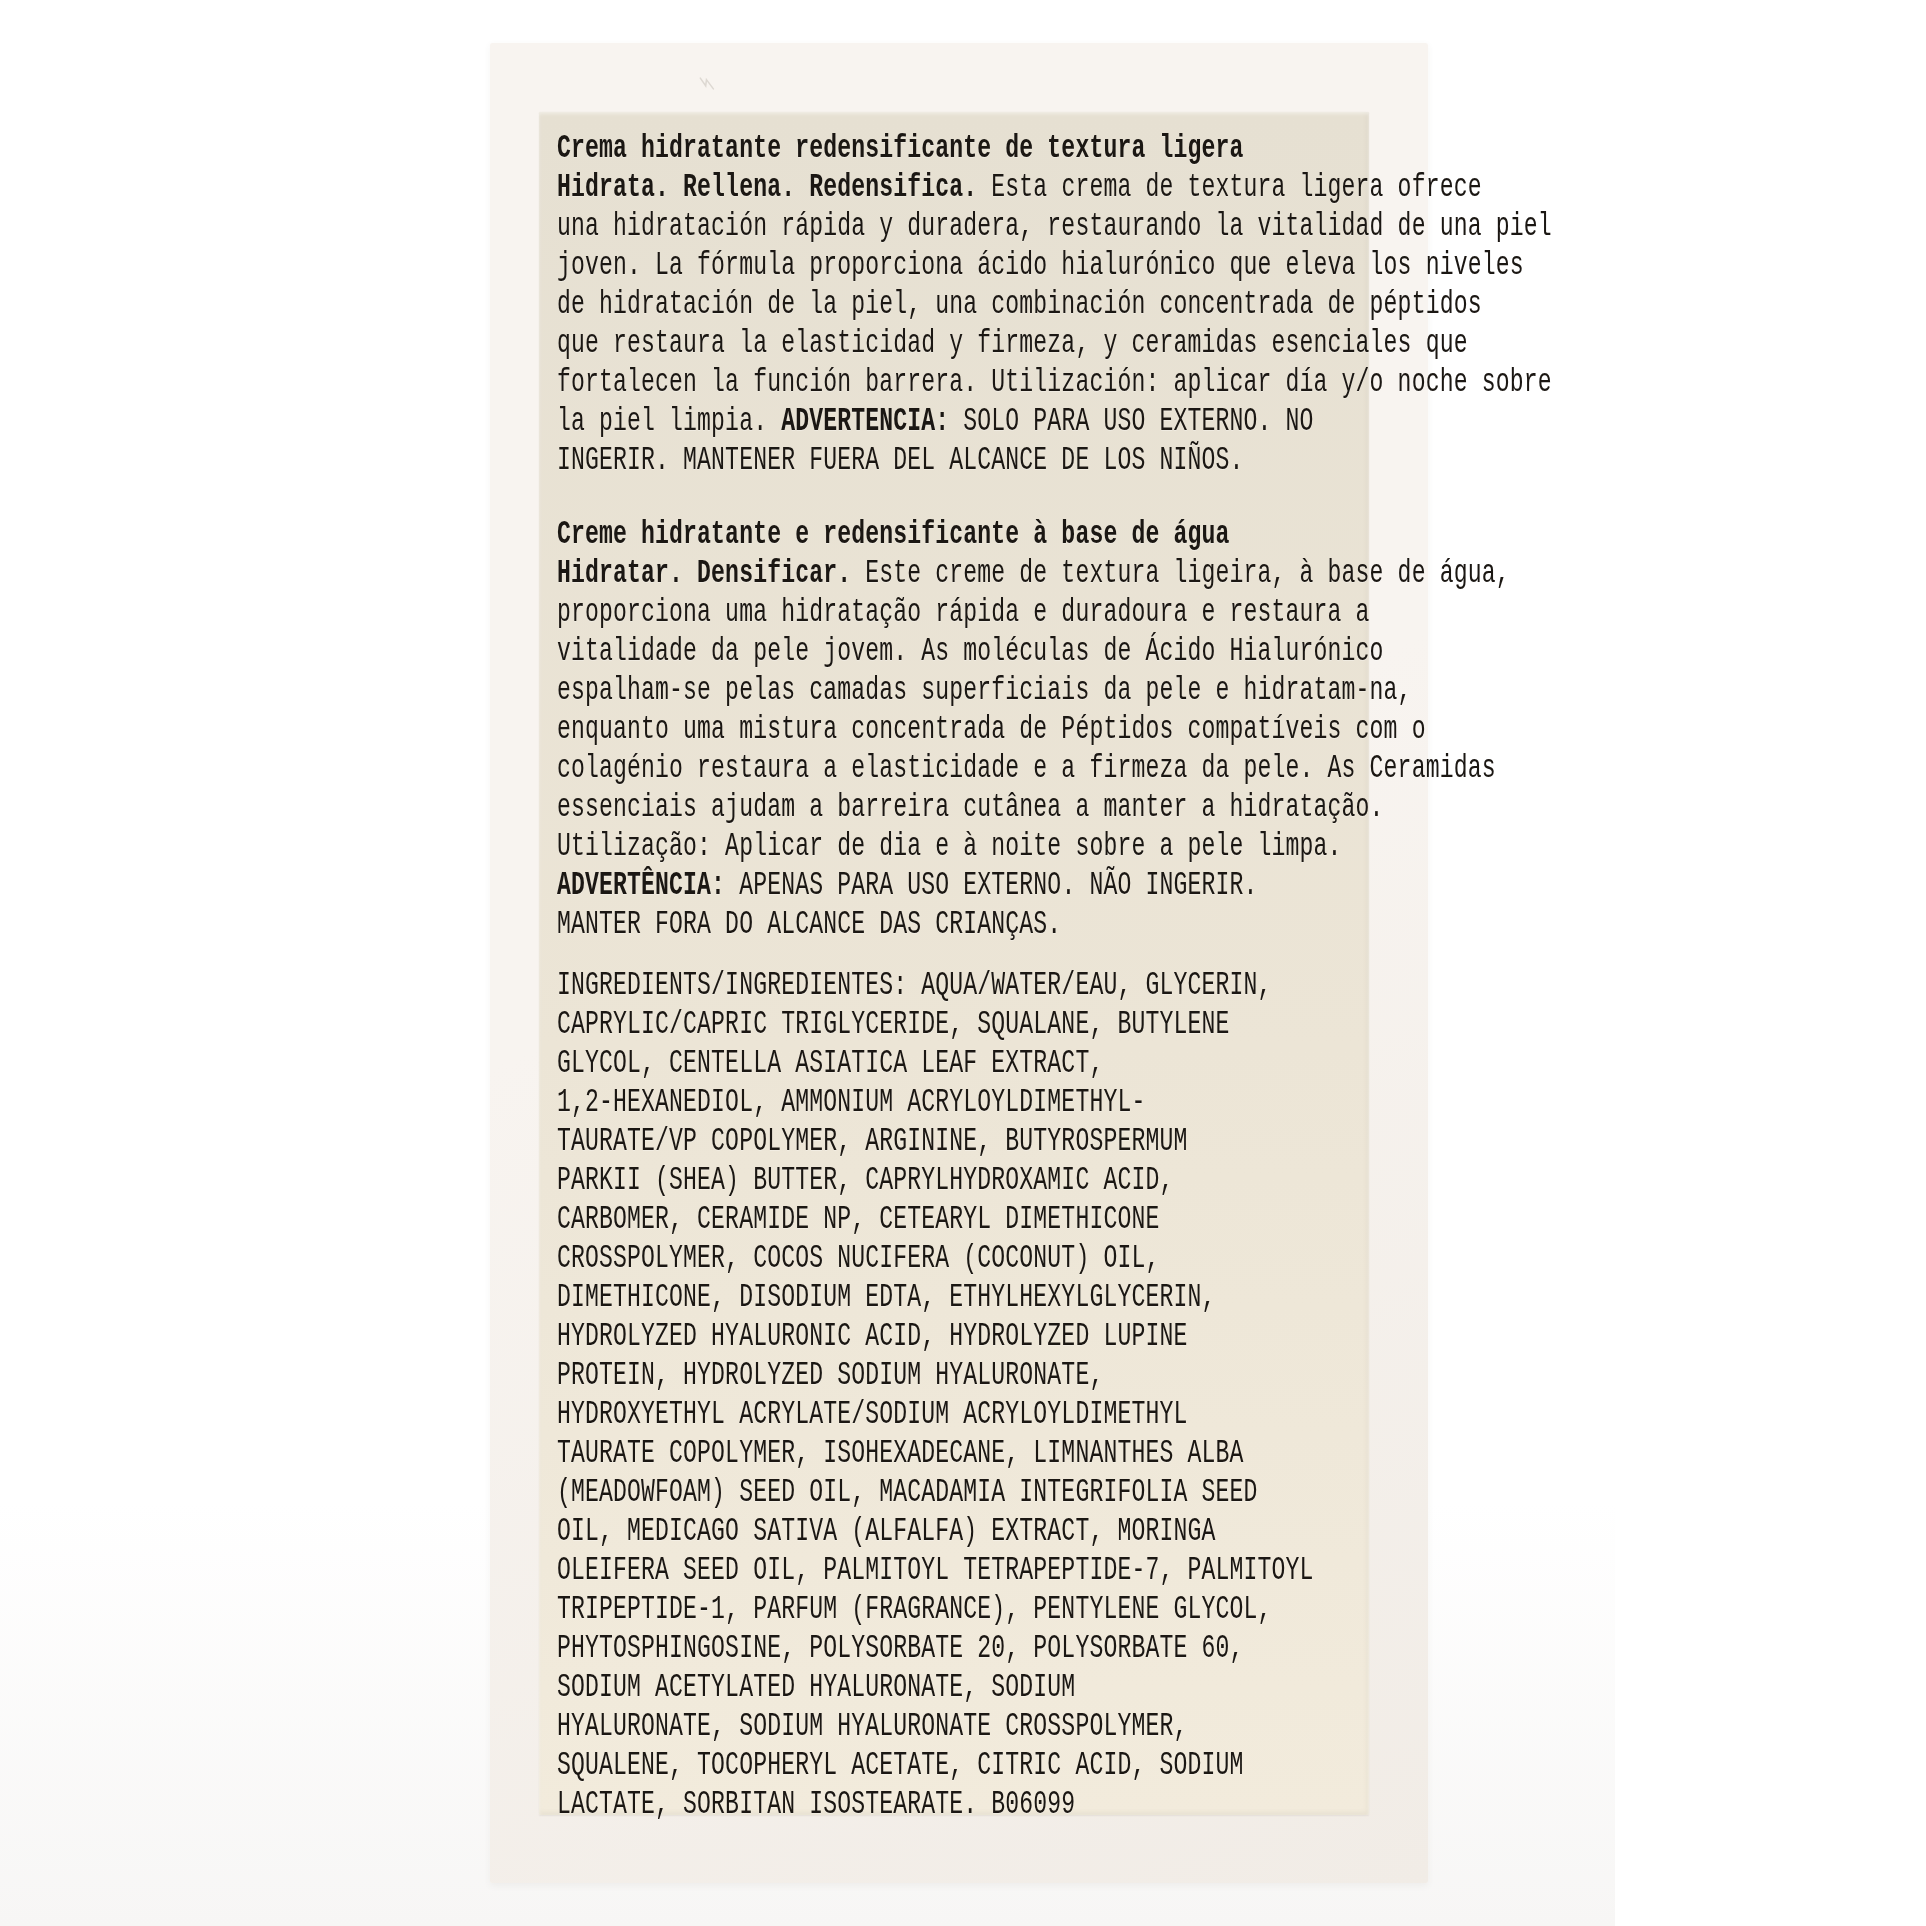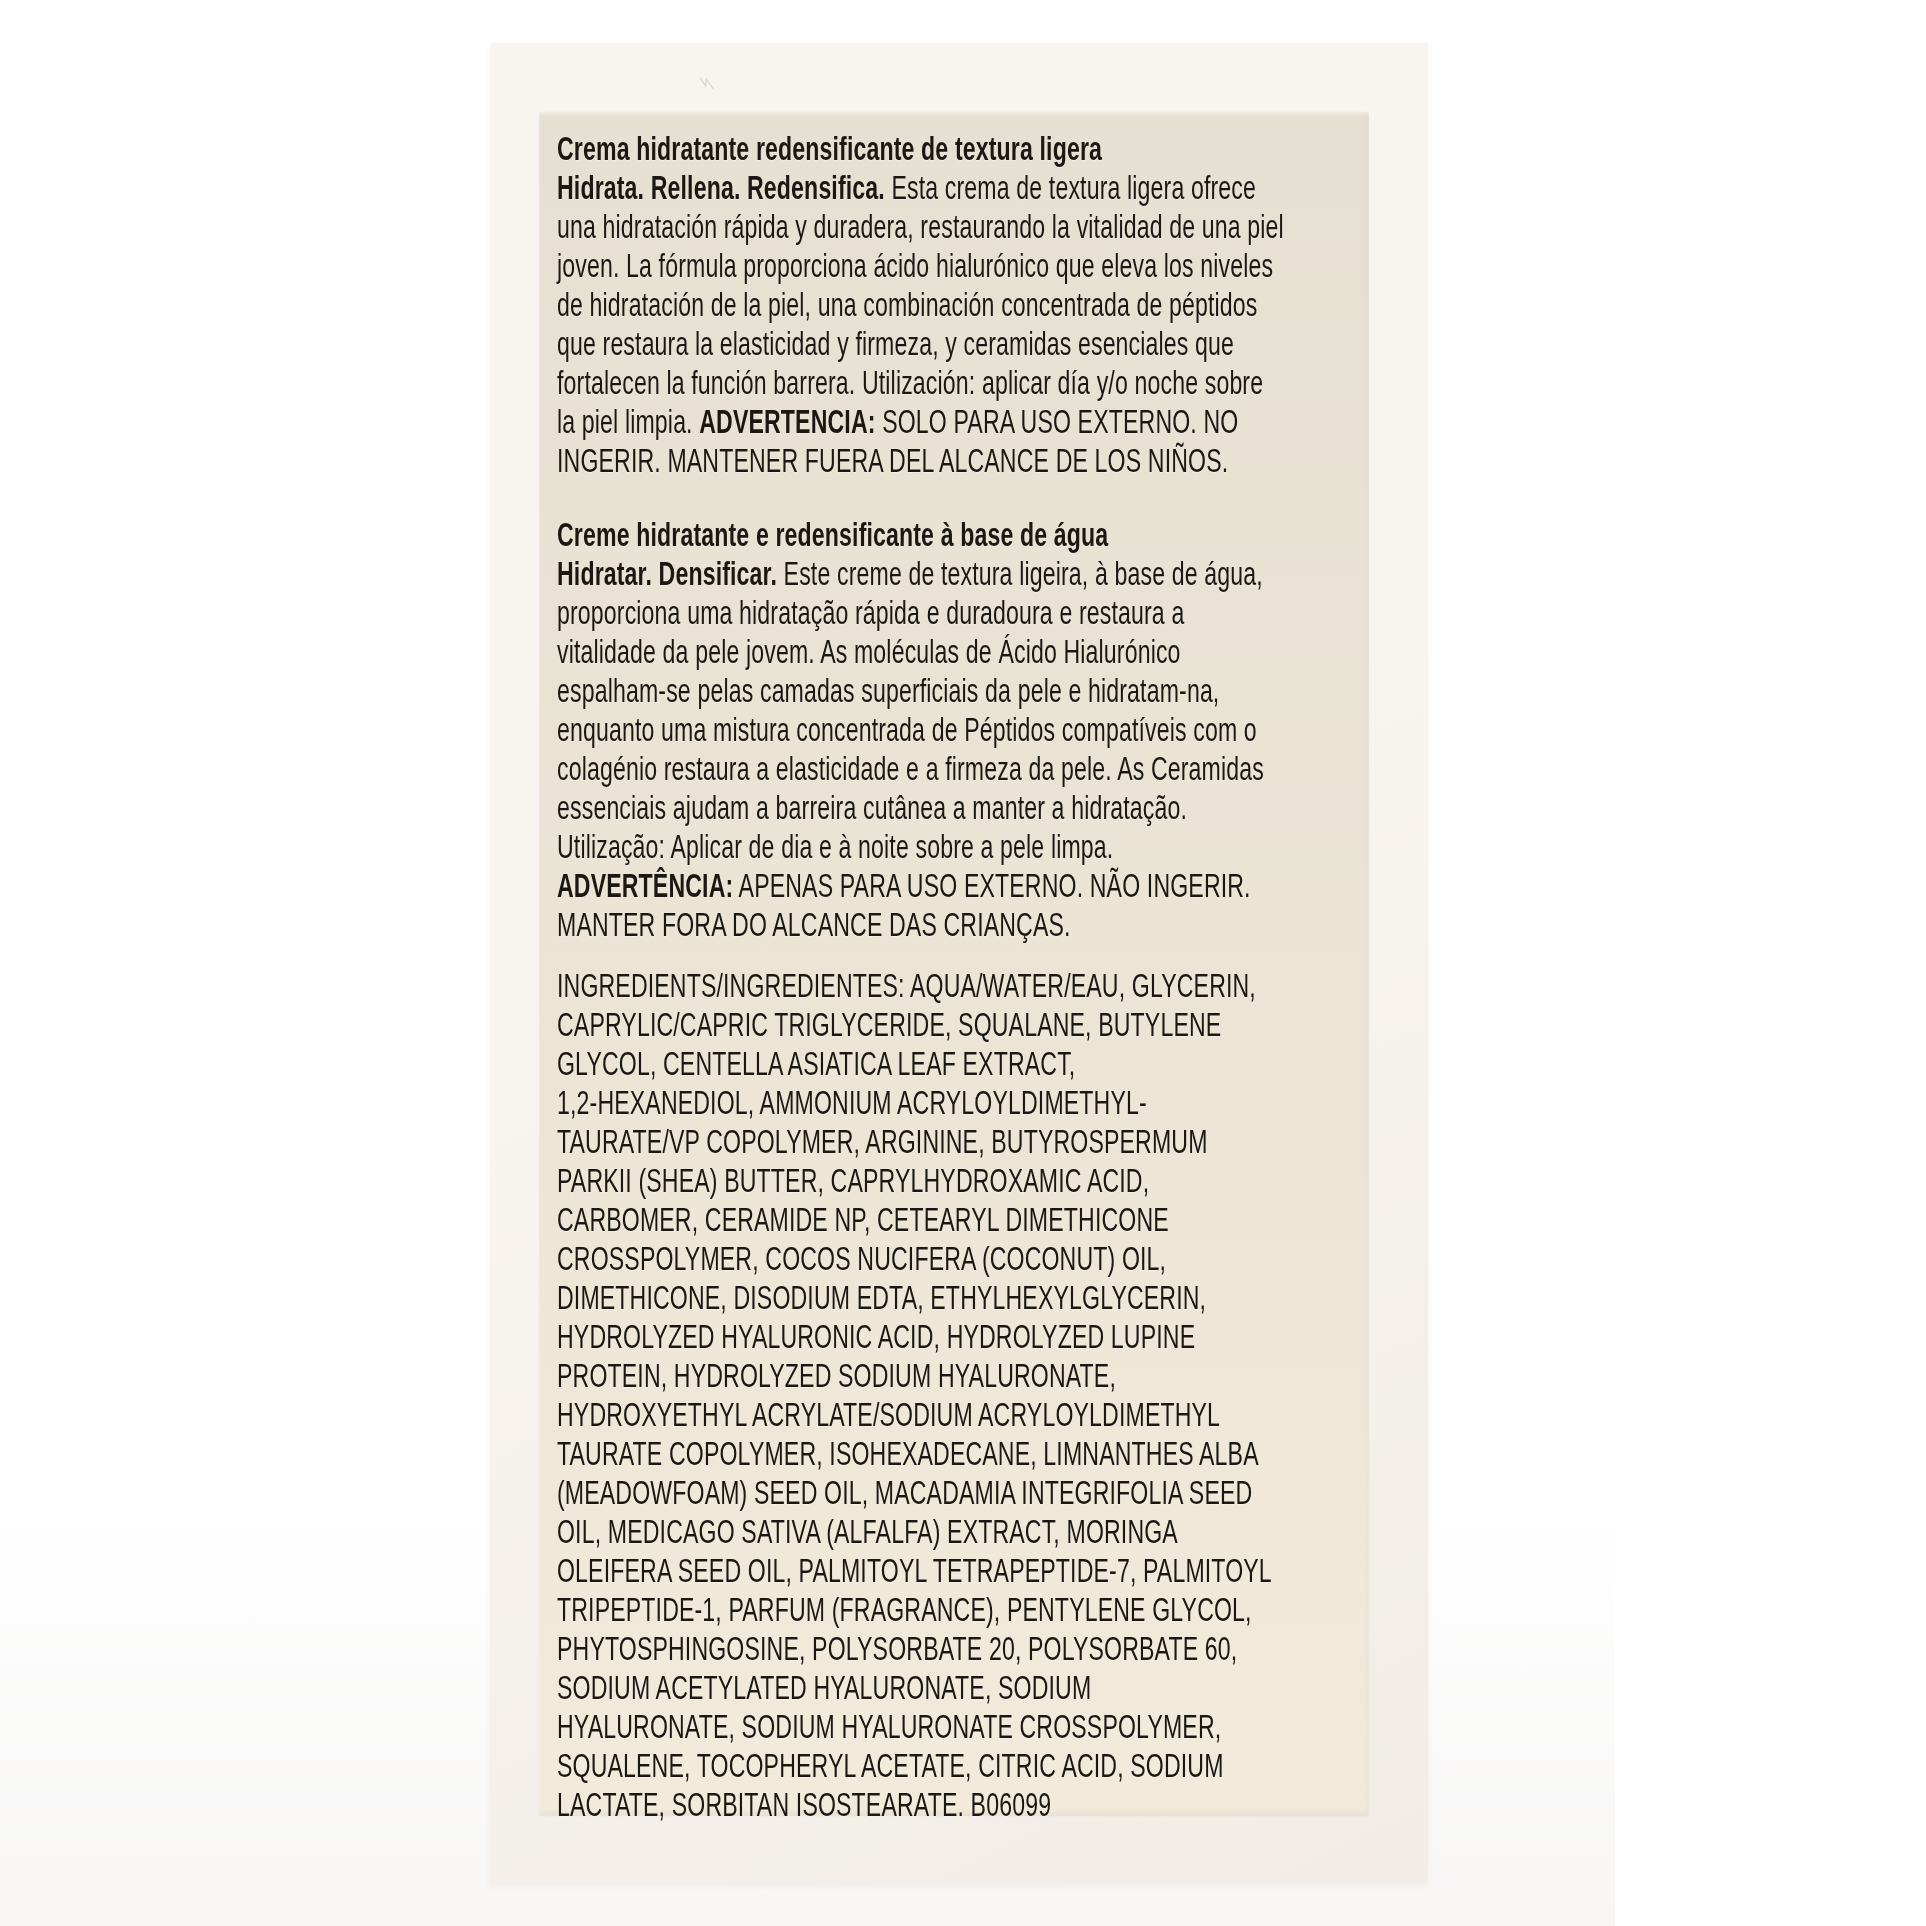--- a/index.html
+++ b/index.html
@@ -6,21 +6,21 @@
     margin: 0;
     padding: 0;
     background: #ffffff;
   }
   #stage {
     position: relative;
     width: 1615px;
     height: 1926px;
     overflow: hidden;
     background: linear-gradient(180deg, var(--bg-top) 0%, var(--bg-top) 78%, var(--bg-bottom) 100%);
-    font-family: Liberation Sans, sans-serif;
+    font-family: Liberation Mono, monospace;
   }
   
   #carton {
     position: absolute;
     left: 490px;
     top: 43px;
     width: 938px;
     height: 1840px;
     background: linear-gradient(155deg, var(--carton-light) 0%, var(--carton-light) 45%, var(--carton-dark) 100%);
     box-shadow: 0 2.3px 7.7px rgba(90,80,70,0.06);

